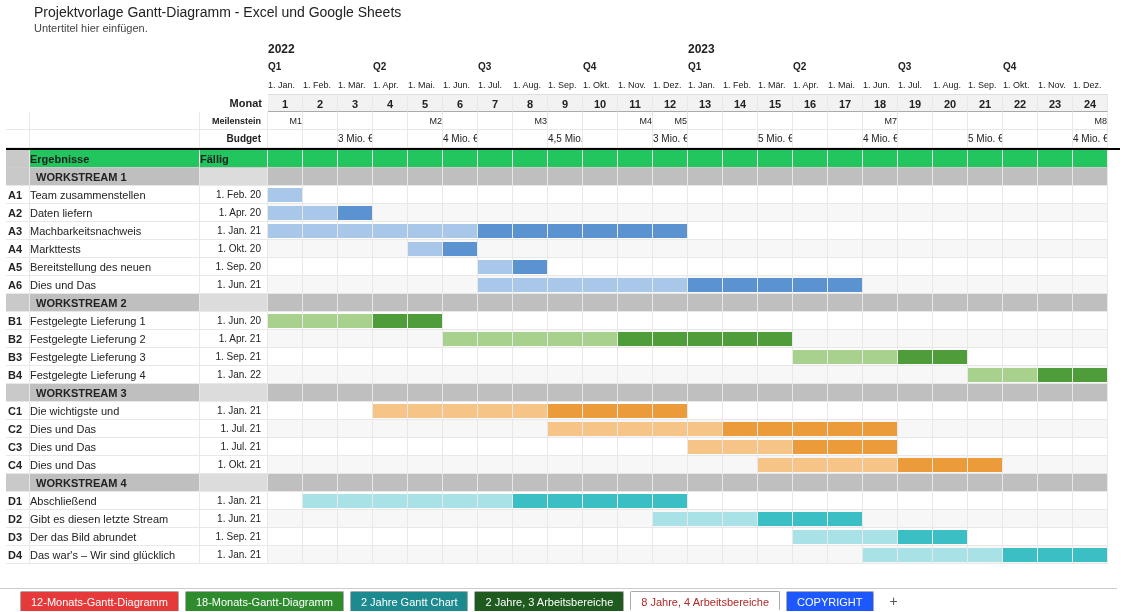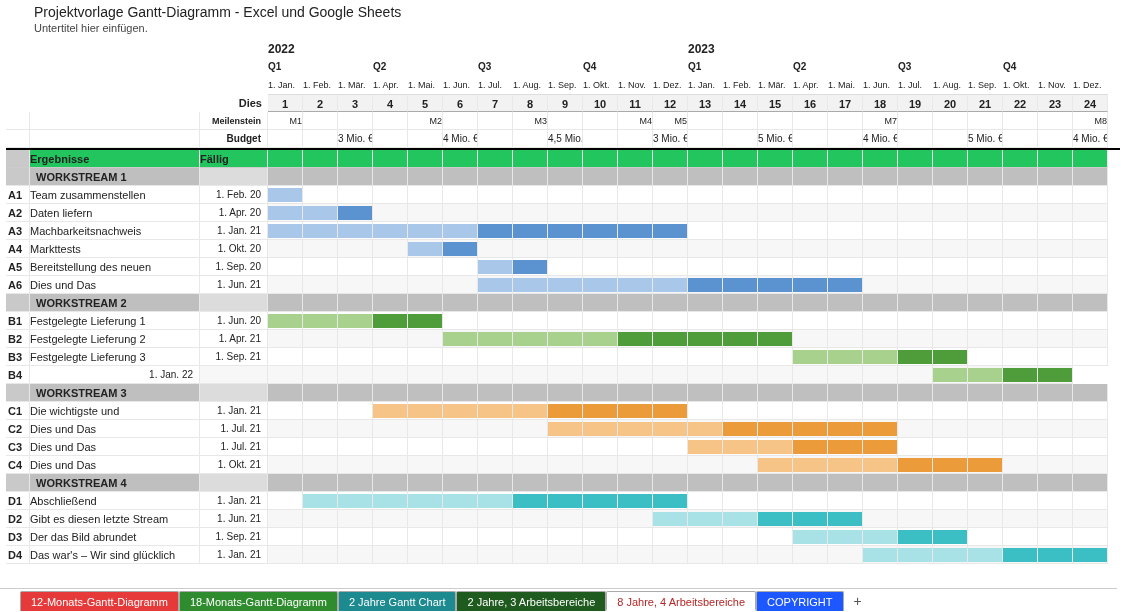--- a/index.html
+++ b/index.html
@@ -27,21 +27,21 @@
   .task .id{font-weight:700;text-align:left;padding-left:2px}
   .task .name{text-align:left}
   .task .due{text-align:right;padding-right:6px;font-size:10px}
   .task .m{background:#fff}
   .bar{height:14px;margin-top:2px;width:100%}
   .blue1{background:#a9c7e8}.blue2{background:#5a93cf}
   .green1{background:#a7d18c}.green2{background:#4f9d3a}
   .orange1{background:#f6c487}.orange2{background:#ec9b3b}
   .teal1{background:#a9e2e6}.teal2{background:#3bbfc4}
   .altshade .m{background:#f7f7f7}
-  .tabsbar{position:absolute;bottom:0;left:0;right:9px;height:24px;border-top:1px solid #ccc;display:flex;align-items:center;padding-left:20px;background:#fff;}
+  .tabsbar{position:absolute;bottom:0;left:0;right:9px;height:24px;border-top:1px solid #ccc;display:flex;align-items:center;padding-left:20px;background:#fff;gap:6px}
   .tab{height:20px;line-height:20px;padding:0 10px;font-size:11px;border:1px solid #aaa;border-bottom:none;border-radius:2px 2px 0 0}
   .t-red{color:#fff;background:#e63939}
   .t-green{color:#fff;background:#2e8b2e}
   .t-teal{color:#fff;background:#1c8a8f}
   .t-dgreen{color:#fff;background:#1f5b1f}
   .t-active{color:#b22727;background:#fff;font-weight:400;border-bottom:2px solid #fff}
   .t-blue{color:#fff;background:#1d57ff}
   .addtab{width:22px;text-align:center;font-size:14px;color:#555;border:none}
   .noborder{border:none}
 </style>
@@ -136,21 +136,21 @@
         <div class="cell noborder">1. Jul.</div>
         <div class="cell noborder">1. Aug.</div>
         <div class="cell noborder">1. Sep.</div>
         <div class="cell noborder">1. Okt.</div>
         <div class="cell noborder">1. Nov.</div>
         <div class="cell noborder">1. Dez.</div>
       </div>
       <div class="grid mnum">
         <div class="cell label noborder"></div>
         <div class="cell label noborder"></div>
-        <div class="cell label">Dies</div>
+        <div class="cell label">Monat</div>
         <div class="cell ">1</div>
         <div class="cell ">2</div>
         <div class="cell ">3</div>
         <div class="cell ">4</div>
         <div class="cell ">5</div>
         <div class="cell ">6</div>
         <div class="cell ">7</div>
         <div class="cell ">8</div>
         <div class="cell ">9</div>
         <div class="cell ">10</div>
@@ -672,20 +672,21 @@
         <div class="cell m">
           <div class="bar green2"></div>
         </div>
         <div class="cell m"></div>
         <div class="cell m"></div>
         <div class="cell m"></div>
         <div class="cell m"></div>
       </div>
       <div class="grid task altshade">
         <div class="cell id">B4</div>
+        <div class="cell name">Festgelegte Lieferung 4</div>
         <div class="cell due">1. Jan. 22</div>
         <div class="cell m"></div>
         <div class="cell m"></div>
         <div class="cell m"></div>
         <div class="cell m"></div>
         <div class="cell m"></div>
         <div class="cell m"></div>
         <div class="cell m"></div>
         <div class="cell m"></div>
         <div class="cell m"></div>

